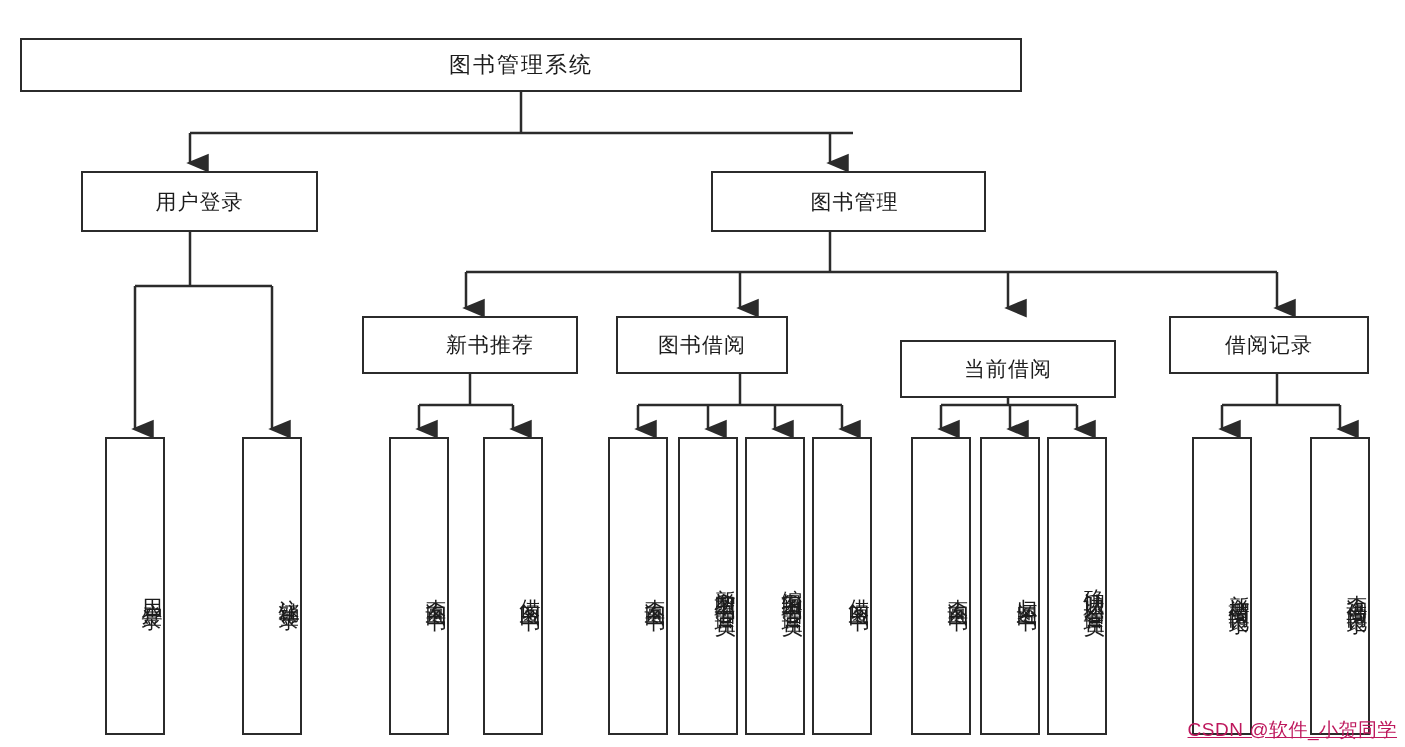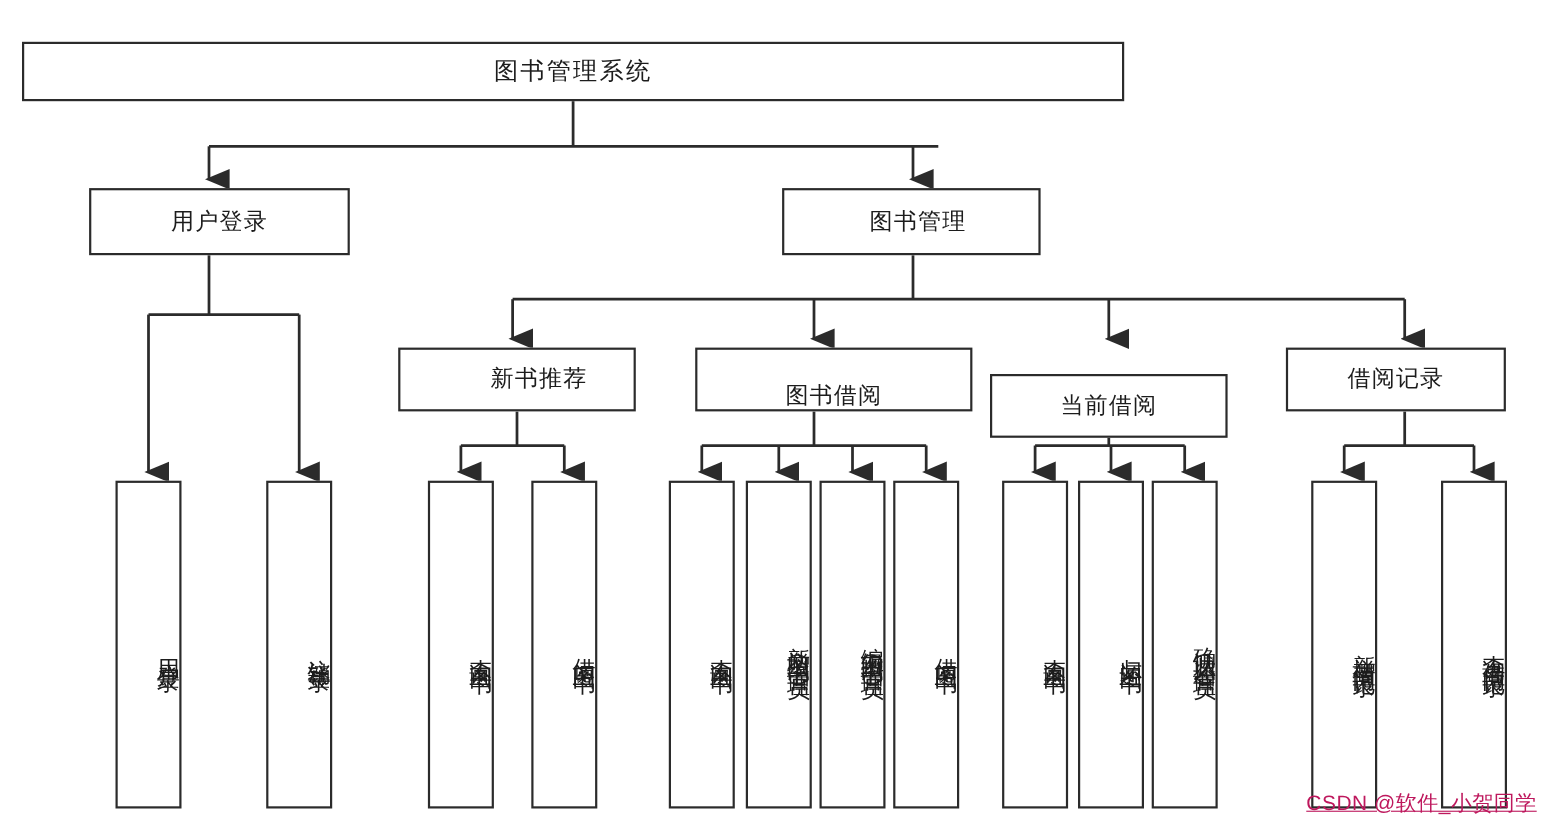--- a/index.html
+++ b/index.html
@@ -132,29 +132,29 @@
   </svg>
 
   <div class="node horiz title" style="left:20px; top:14px; width:1002px; height:54px;">
     <span>图书管理系统</span>
   </div>
 
   <div class="node horiz" style="left:81px; top:171px; width:237px; height:61px;">
     <span>用户登录</span>
   </div>
 
-  <div class="node horiz" style="left:711px; top:171px; width:235px; height:61px;padding-left:12px;">
+  <div class="node horiz" style="left:711px; top:171px; width:275px; height:61px;padding-left:12px;">
     <span>图书管理</span>
   </div>
 
   <div class="node horiz" style="left:362px; top:316px; width:216px; height:58px;padding-left:40px;">
     <span>新书推荐</span>
   </div>
 
-  <div class="node horiz" style="left:632px; top:316px; width:252px; height:58px;align-items:flex-end;">
+  <div class="node horiz" style="left:616px; top:316px; width:172px; height:58px;">
     <span>图书借阅</span>
   </div>
 
   <div class="node horiz" style="left:900px; top:316px; width:216px; height:58px;margin-top:24px;">
     <span>当前借阅</span>
   </div>
 
   <div class="node horiz" style="left:1169px; top:316px; width:200px; height:58px;">
     <span>借阅记录</span>
   </div>

